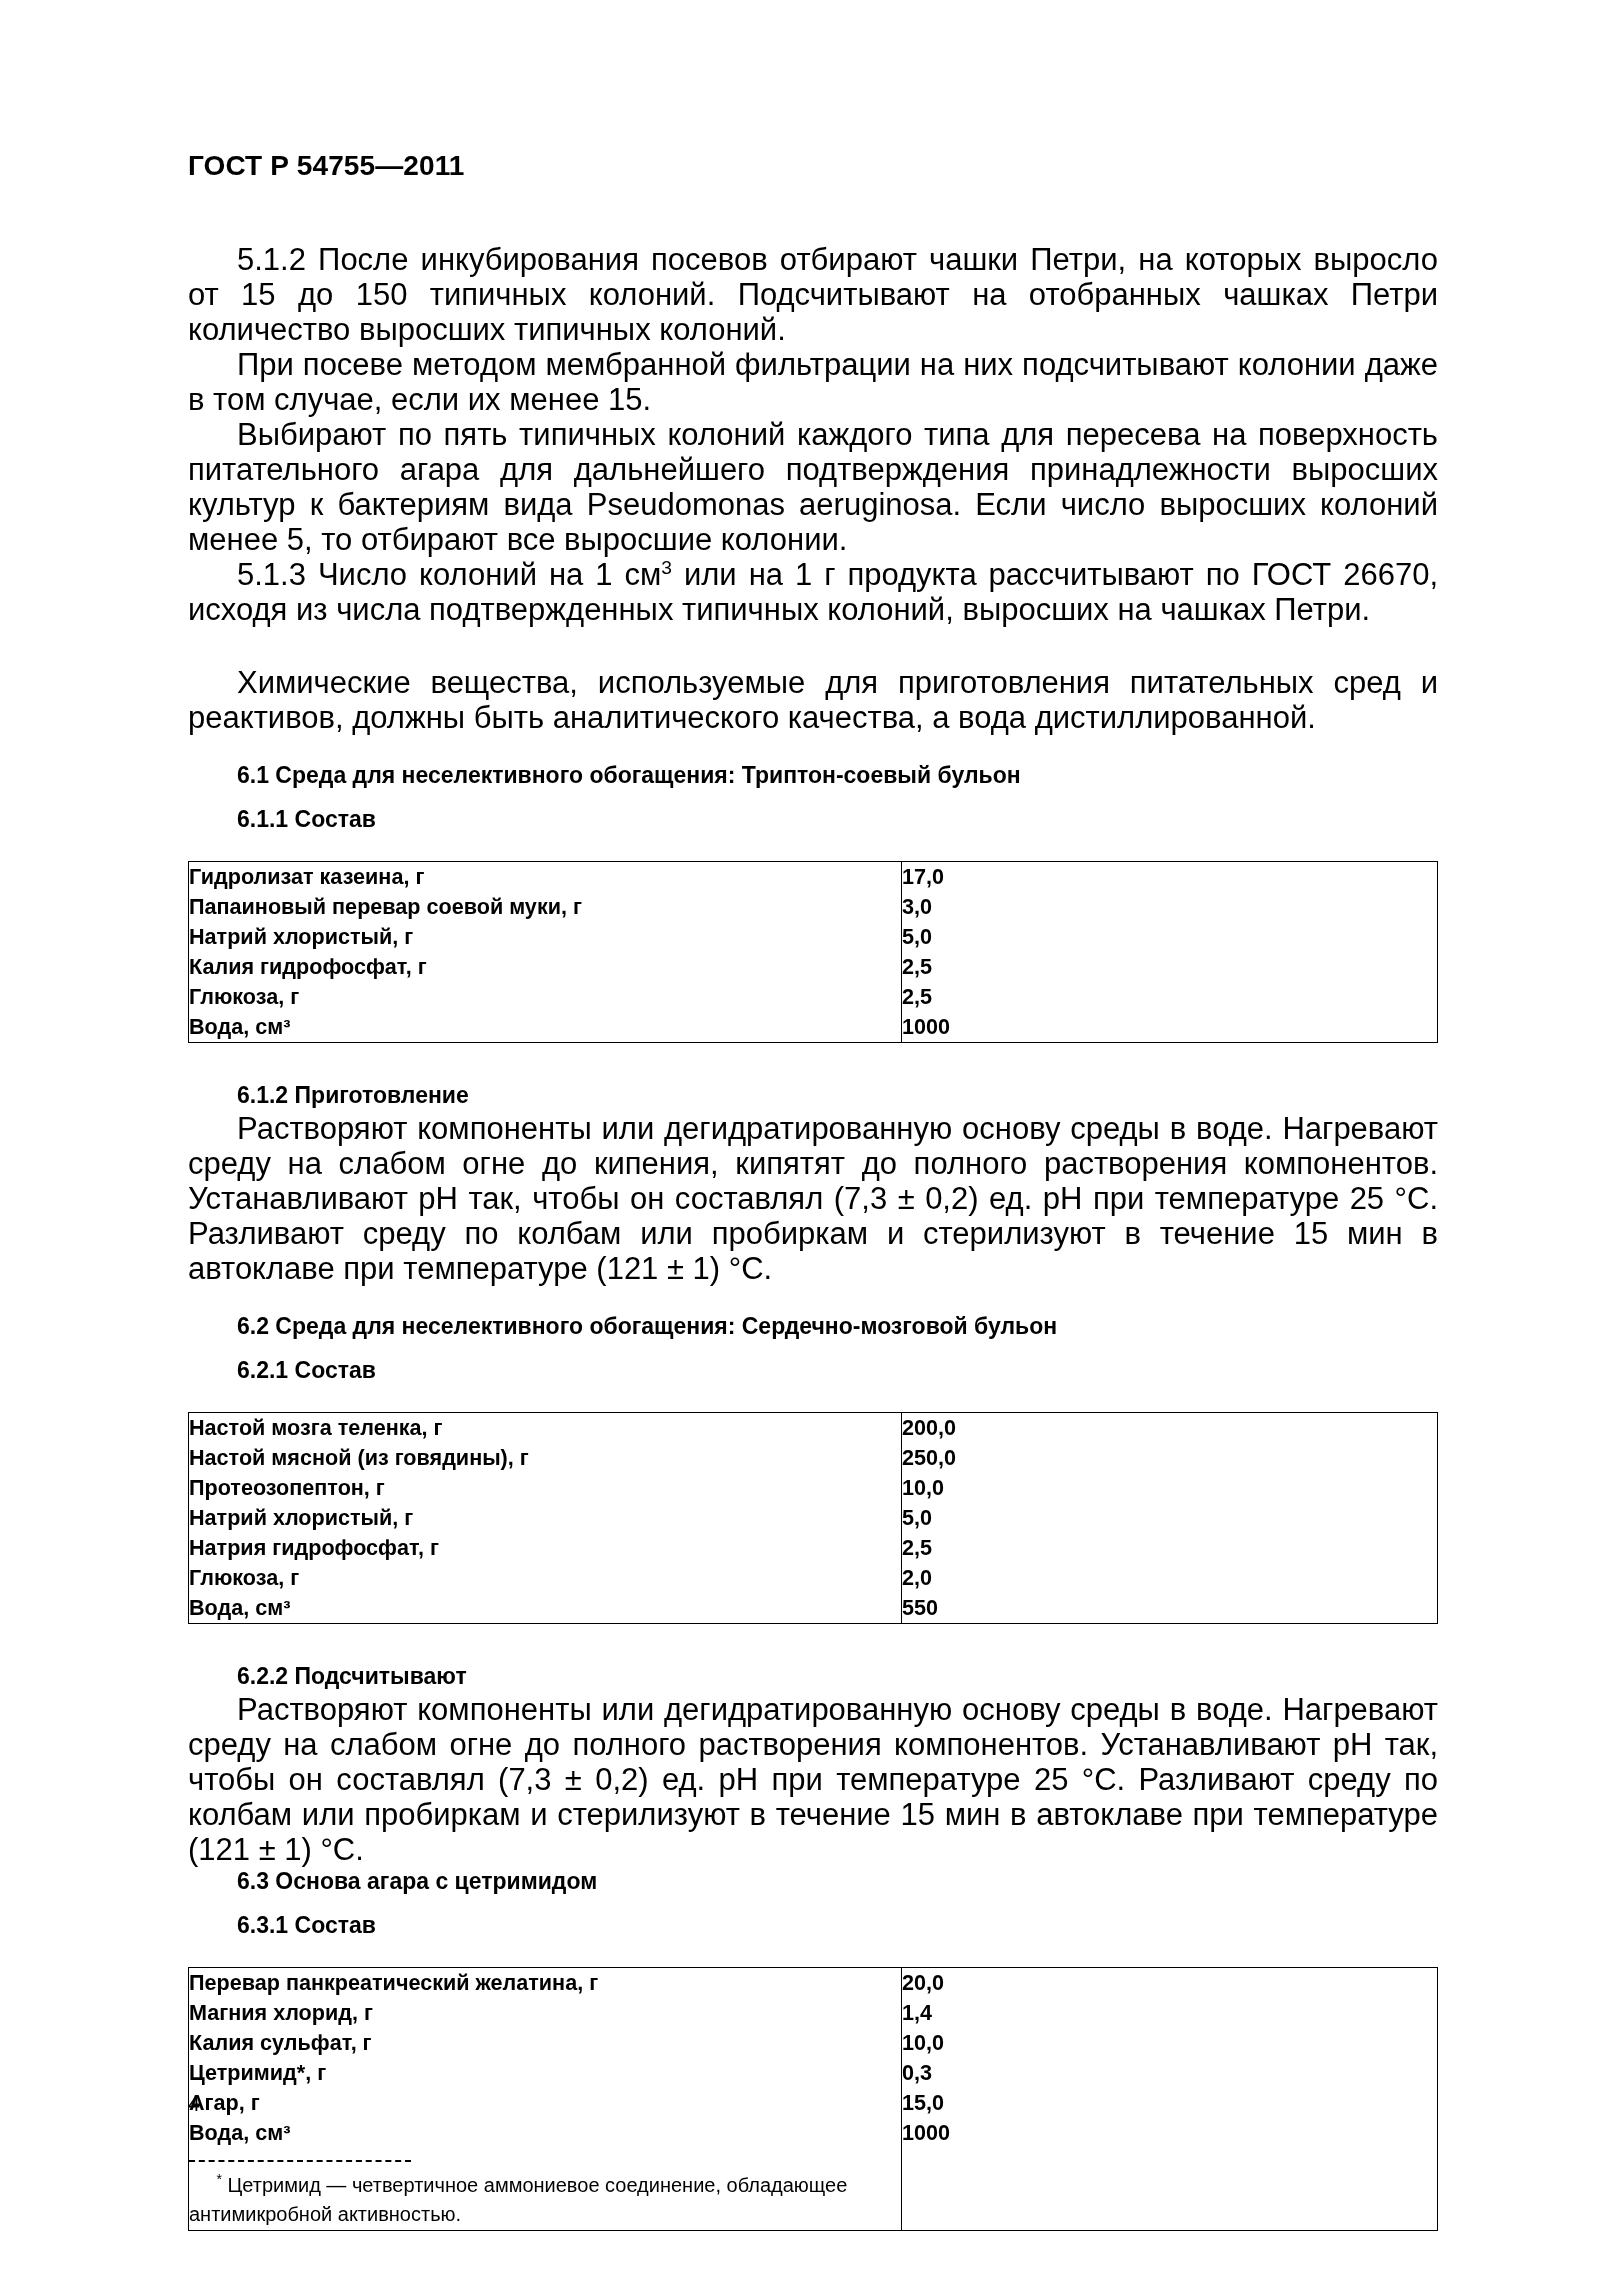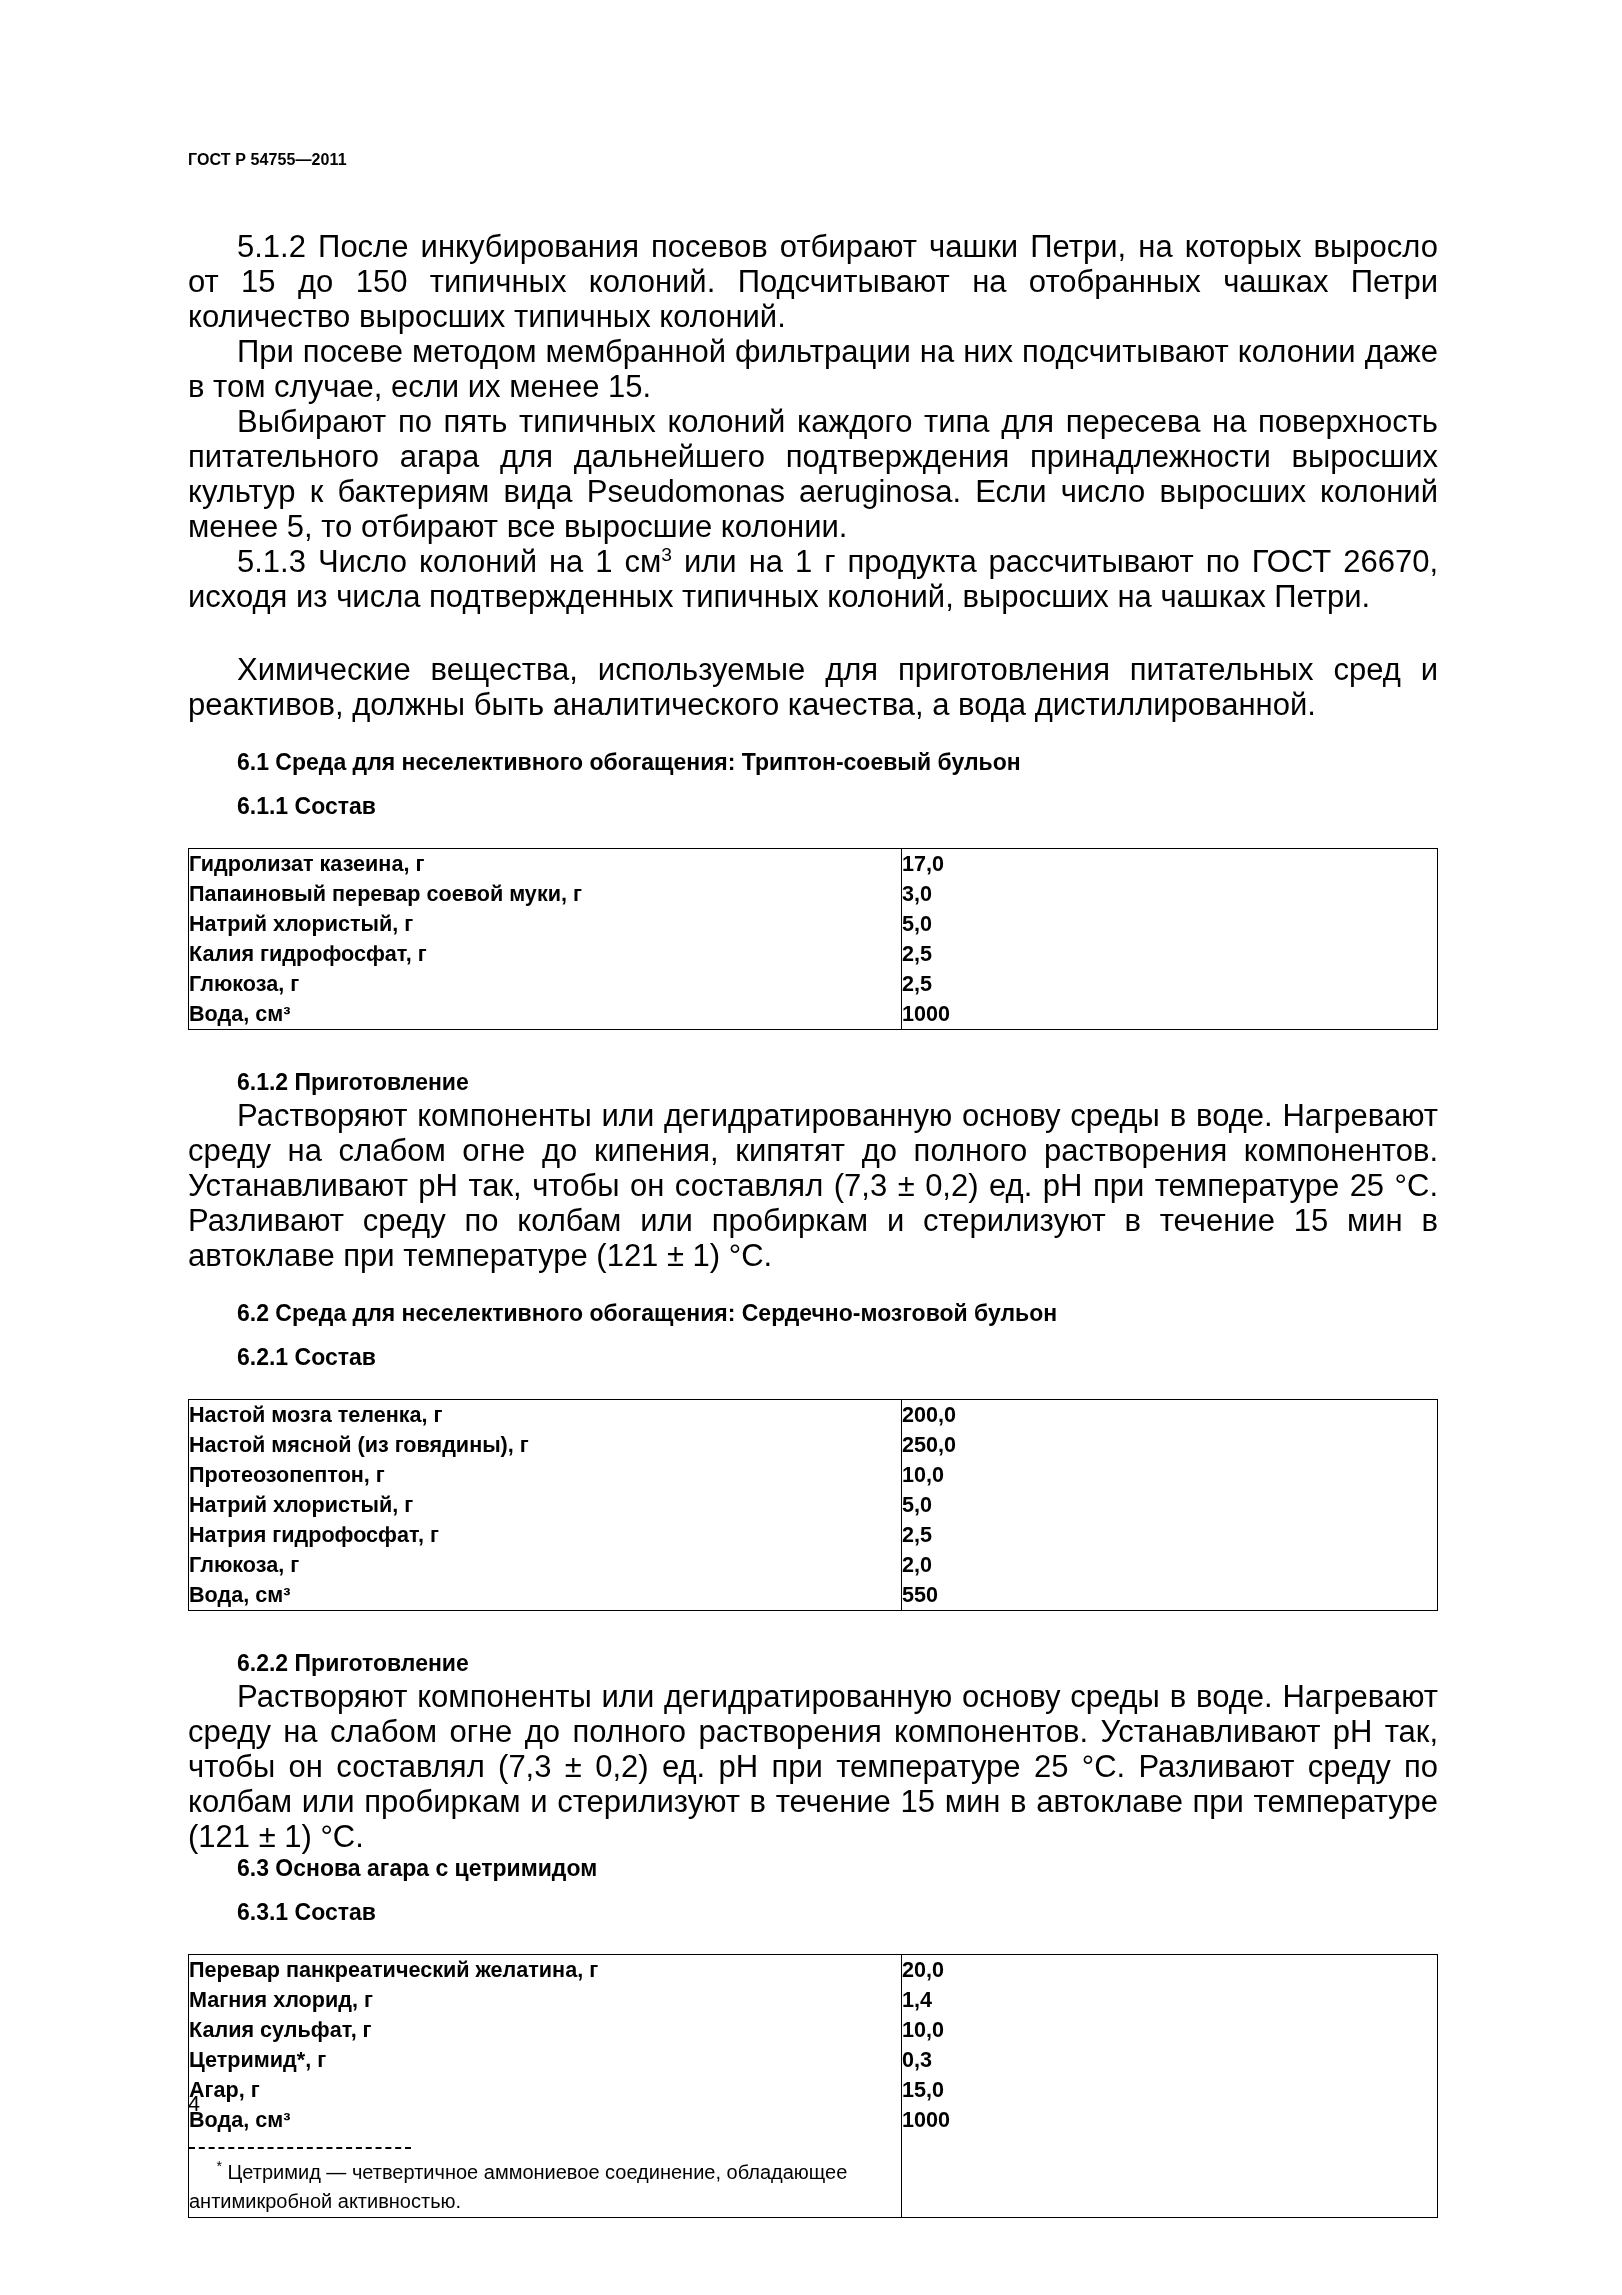--- a/index.html
+++ b/index.html
@@ -22,21 +22,21 @@
   }
   .content {
     position: absolute;
     left: 188px;
     top: 151px;
     width: 1250px;
   }
 
   
   .doc-header {
-    font-size: 16px;
+    font-size: 28px;
     font-weight: bold;
     letter-spacing: 0.1px;
     margin: 0 0 60px 0;
     line-height: 1.1;
   }
 
   
   p.body-par {
     font-size: 31px;
     line-height: 35px;
@@ -215,21 +215,21 @@
           <div class="row-line">2,5</div>
           <div class="row-line">2,0</div>
           <div class="row-line">550</div>
         </td>
       </tr>
     </tbody>
       </table>
 
     <div class="gap-lg"></div>
 
-    <h3 class="sec-h2">6.2.2  Приготовление</h3>
+    <h3 class="sec-h2">6.2.2  Подсчитывают</h3>
     <p class="body-par">Растворяют компоненты или дегидратированную основу среды в воде. Нагревают среду на сла­бом огне до полного растворения компонентов. Устанавливают pH так, чтобы он составлял (7,3 ± 0,2) ед. pH при температуре 25 °C. Разливают среду по колбам или пробиркам и стерилизуют в течение 15 мин в автоклаве при температуре (121 ± 1) °C.</p>
 
     <h3 class="sec-h2">6.3  Основа агара с цетримидом</h3>
     <div class="gap-sm"></div>
     <h3 class="sec-h2">6.3.1  Состав</h3>
 
     <div class="gap-md"></div>
 
     <table class="comp">
       <tbody>

